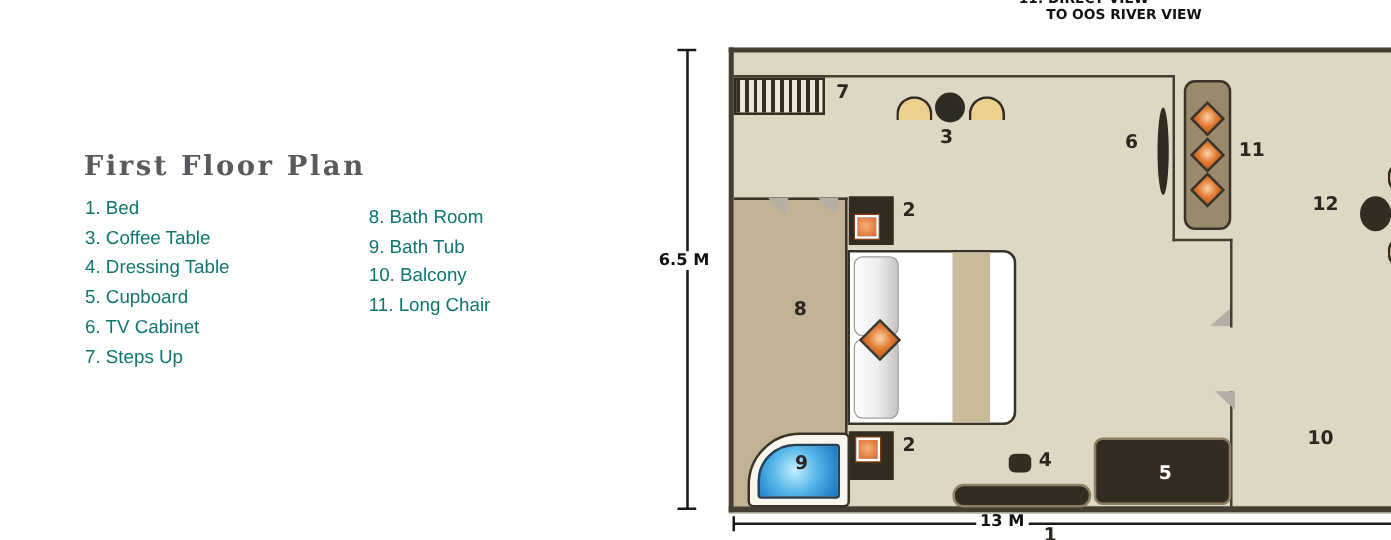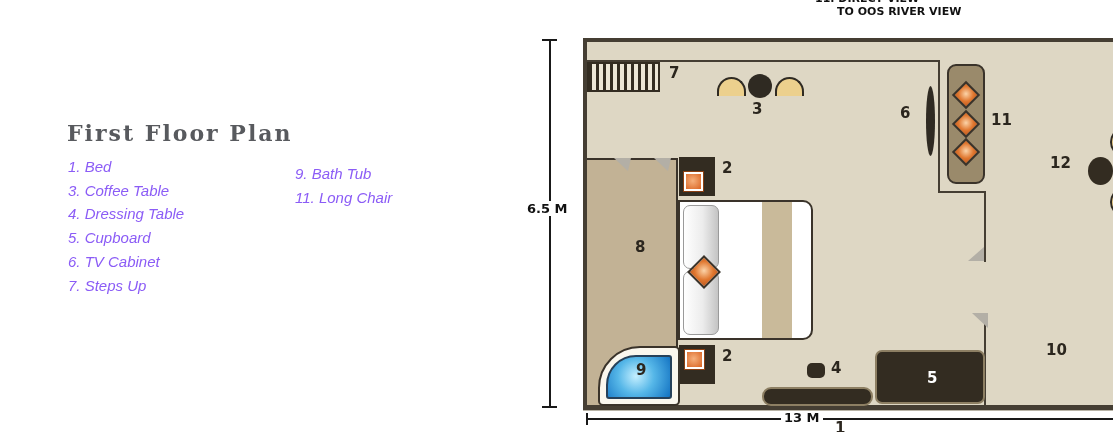--- a/index.html
+++ b/index.html
@@ -7,21 +7,21 @@
     position:relative;width:1113px;height:432px;background:#ffffff;
     overflow:hidden;font-family:"Liberation Sans",sans-serif;
   }
   
   .legend-title{
     position:absolute;left:67px;top:120px;
     font-family:"DejaVu Serif",serif;font-size:22px;font-weight:700;
     color:#585a5e;letter-spacing:2px;
   }
   .legend-col{position:absolute;list-style:none;margin:0;padding:0;
-    font-size:15px;color:#8b5cf6;font-style:italic;}
+    font-size:15px;color:#0f766e;}
   .legend-col li{line-height:23.7px;}
   .legend-col1{left:68px;top:155px;}
   .legend-col2{left:295px;top:162px;}
   
   .room{position:absolute;left:583px;top:38px;width:545px;height:372px;background:#ded7c4;}
   .room *{position:absolute;box-sizing:border-box;}
   .wall{background:#453e33;}
   .wall-top{left:0;top:0;width:545px;height:4px;}
   .wall-left{left:0;top:0;width:4px;height:372px;}
   .wall-bottom{left:0;top:367px;width:545px;height:5px;}
@@ -132,21 +132,23 @@
   <div class="legend-title">First Floor Plan</div>
   <ul class="legend-col legend-col1">
     <li>1. Bed</li>
     <li>3. Coffee Table</li>
     <li>4. Dressing Table</li>
     <li>5. Cupboard</li>
     <li>6. TV Cabinet</li>
     <li>7. Steps Up</li>
   </ul>
   <ul class="legend-col legend-col2">
+    <li>8. Bath Room</li>
     <li>9. Bath Tub</li>
+    <li>10. Balcony</li>
     <li>11. Long Chair</li>
   </ul>
 
   <div class="note">
     <div class="l1">11. DIRECT VIEW</div>
     <div class="l2">TO OOS RIVER VIEW</div>
   </div>
 
   <div class="dim dim-v"></div>
   <div class="dim dim-v-cap1"></div>

